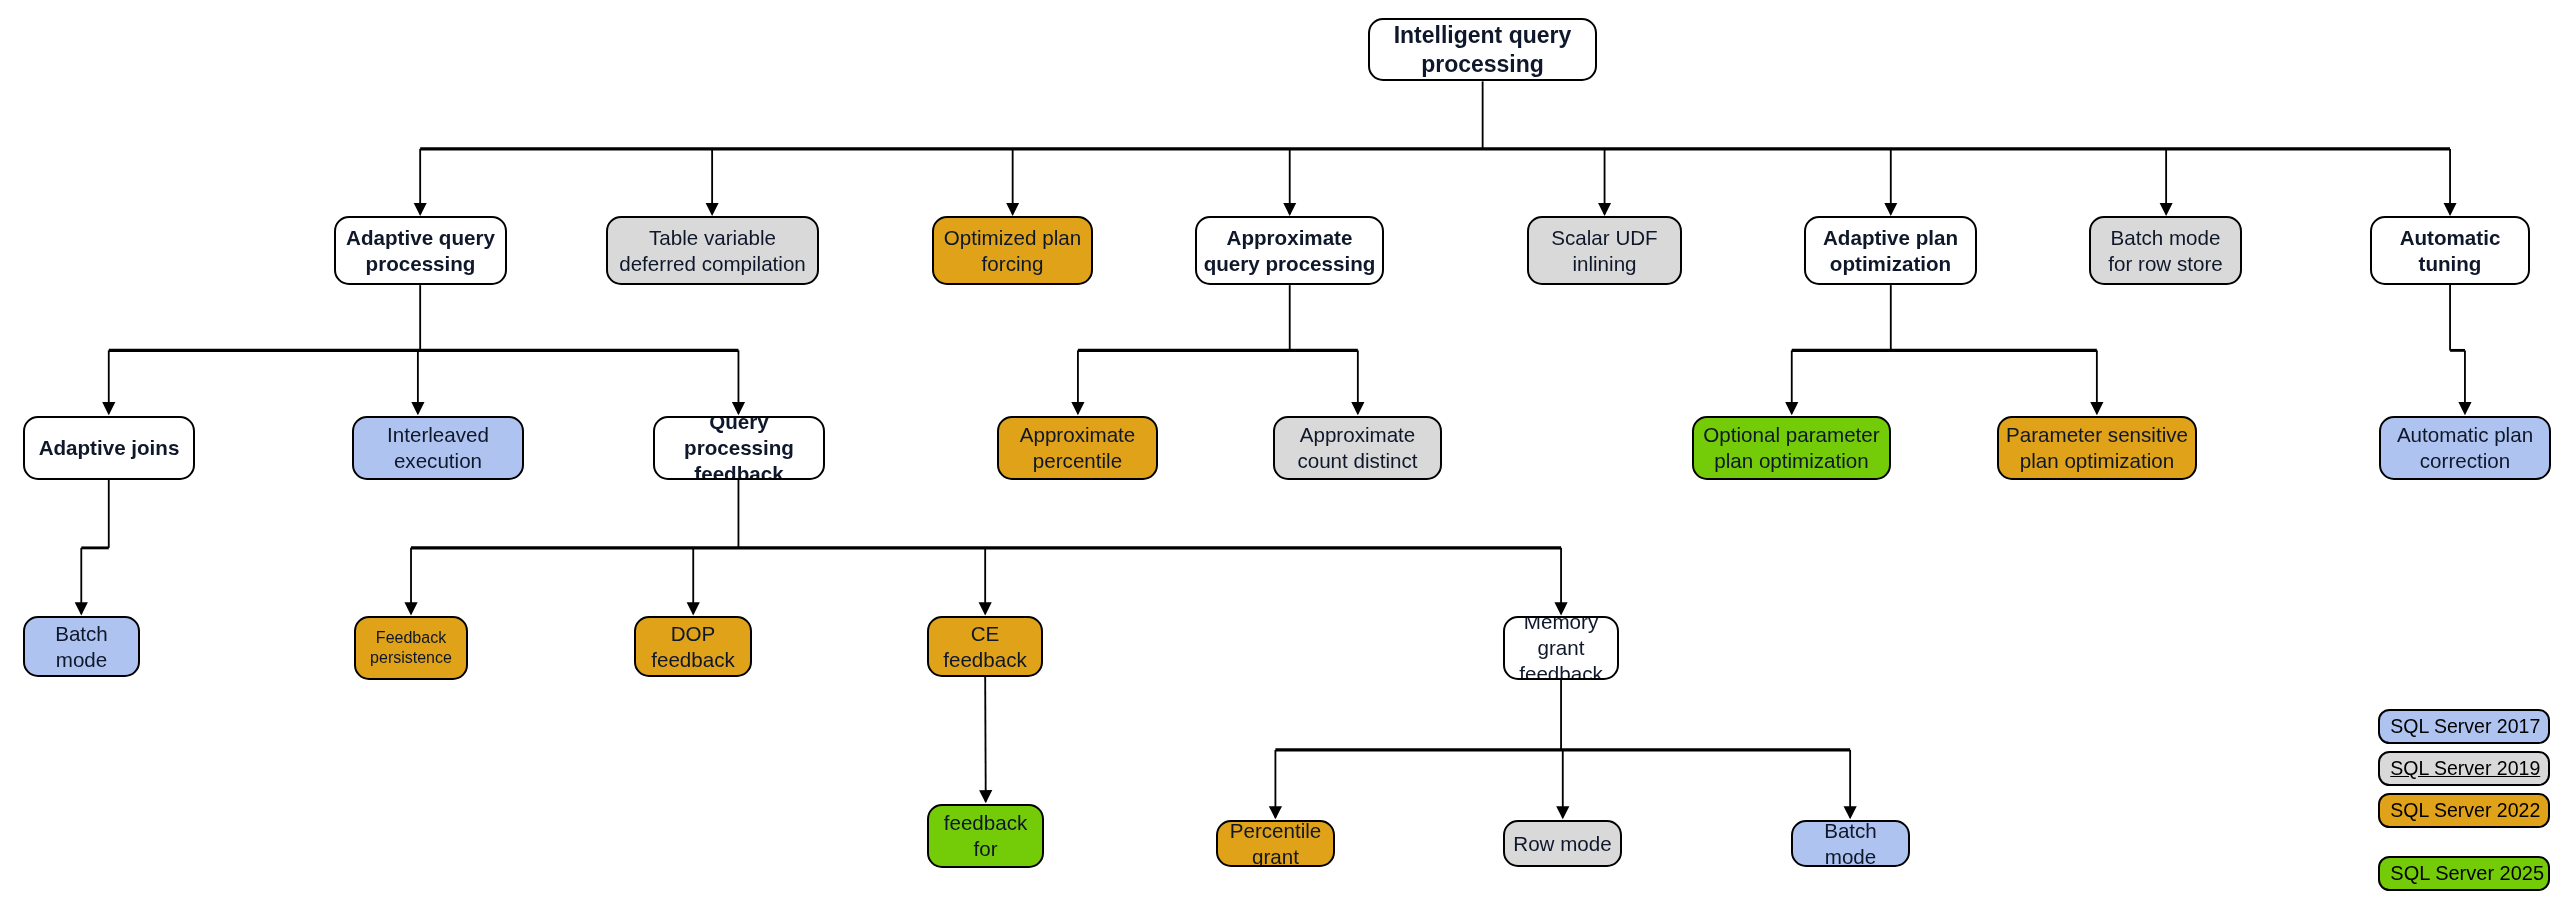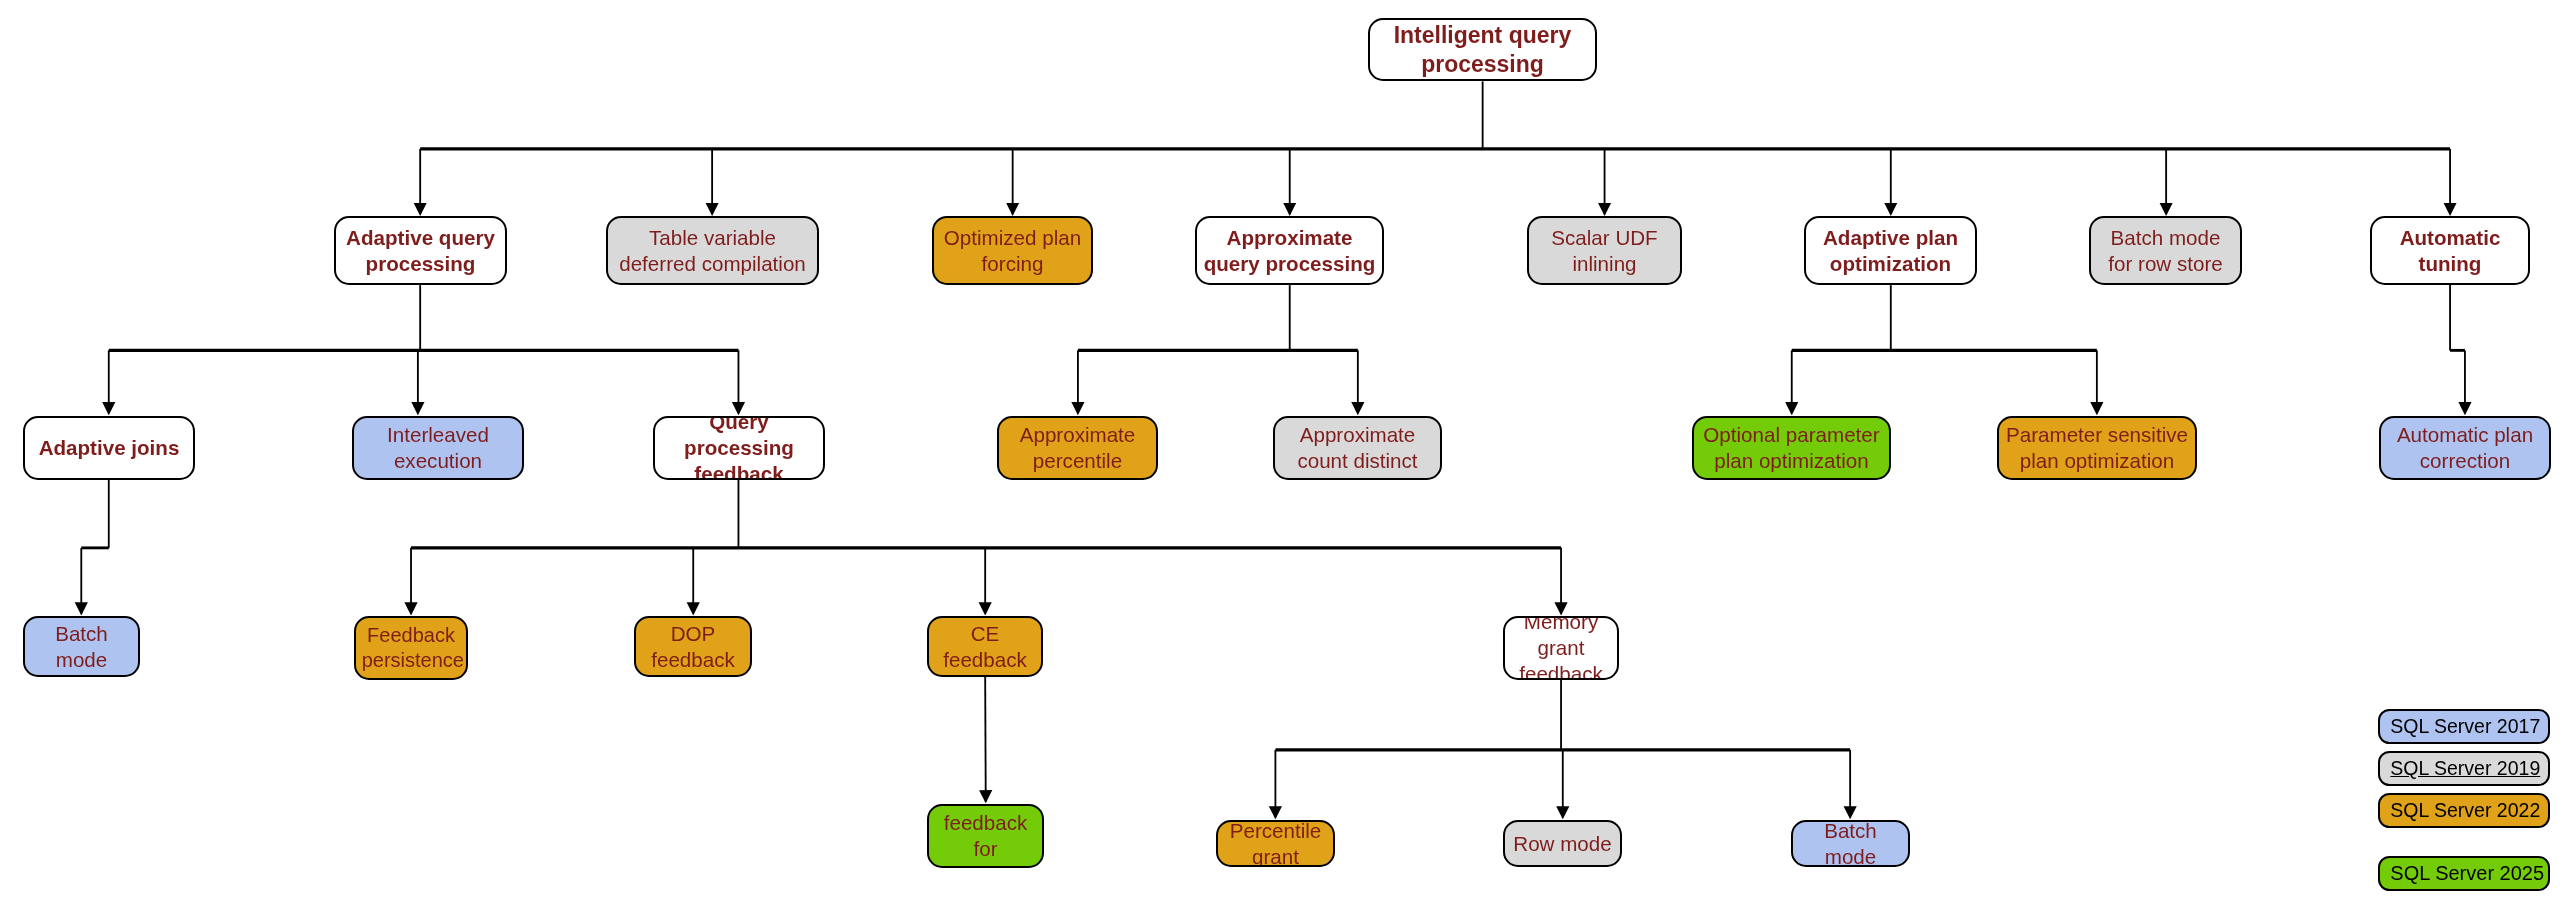--- a/index.html
+++ b/index.html
@@ -2,21 +2,21 @@
 <html style="font-size:9.2px"><head>
 <meta charset="utf-8">
 <style>
   html,body{margin:0;padding:0;background:#ffffff;}
   body{width:2576px;height:916px;overflow:hidden;
        font-family:"Liberation Sans","DejaVu Sans",sans-serif;}
   #stage{position:relative;width:2576px;height:916px;background:#fff;}
   svg#wires{position:absolute;left:0;top:0;width:2576px;height:916px;pointer-events:none;}
   .node{position:absolute;box-sizing:border-box;border:2.3px solid #000;border-radius:15px;
         display:flex;align-items:center;justify-content:center;text-align:center;
-        color:#7f1d1d;line-height:1.26;padding:2.3px 5.7px;overflow:hidden;}
+        color:#0f172a;line-height:1.26;padding:2.3px 5.7px;overflow:hidden;}
   .node span{display:block;width:100%;}
   .legend-item{position:absolute;box-sizing:border-box;border:2.3px solid #000;border-radius:11.4px;
         display:flex;align-items:center;justify-content:flex-start;text-align:left;
         padding-left:10.3px;color:#000;}
 </style>
 </head>
 <body>
 
 <div id="stage">
   <svg id="wires" viewBox="0 0 4500 1600" xmlns="http://www.w3.org/2000/svg">
@@ -117,21 +117,21 @@
       </div>
       <div class="node" style="left: 1997px; top: 416px; width: 200px; height: 64px; background: rgb(223, 162, 24); font-size: 20.6px; font-weight: 400;">
         <span>Parameter sensitive plan optimization</span>
       </div>
       <div class="node" style="left: 2379px; top: 416px; width: 172px; height: 64px; background: rgb(174, 195, 240); font-size: 20.6px; font-weight: 400;">
         <span>Automatic plan correction</span>
       </div>
       <div class="node" style="left: 23px; top: 616px; width: 117px; height: 61px; background: rgb(174, 195, 240); font-size: 20.6px; font-weight: 400;">
         <span>Batch mode</span>
       </div>
-      <div class="node" style="left: 354px; top: 616px; width: 114px; height: 64px; background: rgb(223, 162, 24); font-size: 20px; font-weight: 400;">
+      <div class="node" style="left: 354px; top: 616px; width: 114px; height: 64px; background: rgb(223, 162, 24); font-size: 16px; font-weight: 400;">
         <span>Feedback persistence</span>
       </div>
       <div class="node" style="left: 634px; top: 616px; width: 118px; height: 61px; background: rgb(223, 162, 24); font-size: 20.6px; font-weight: 400;">
         <span>DOP feedback</span>
       </div>
       <div class="node" style="left: 927px; top: 616px; width: 116px; height: 61px; background: rgb(223, 162, 24); font-size: 20.6px; font-weight: 400;">
         <span>CE feedback</span>
       </div>
       <div class="node" style="left: 1503px; top: 616px; width: 116px; height: 64px; background: rgb(255, 255, 255); font-size: 20.6px; font-weight: 400;">
         <span>Memory grant feedback</span>

